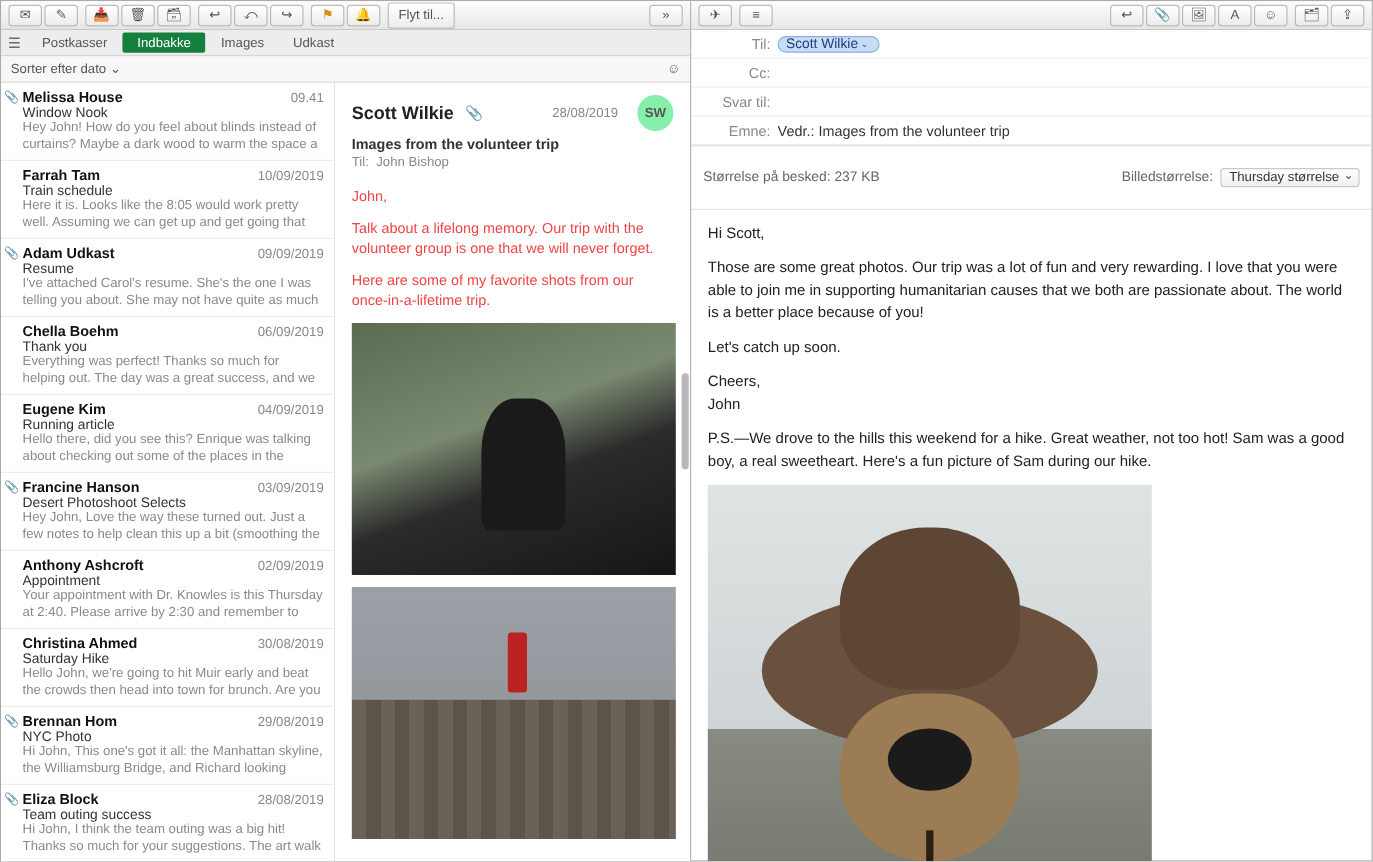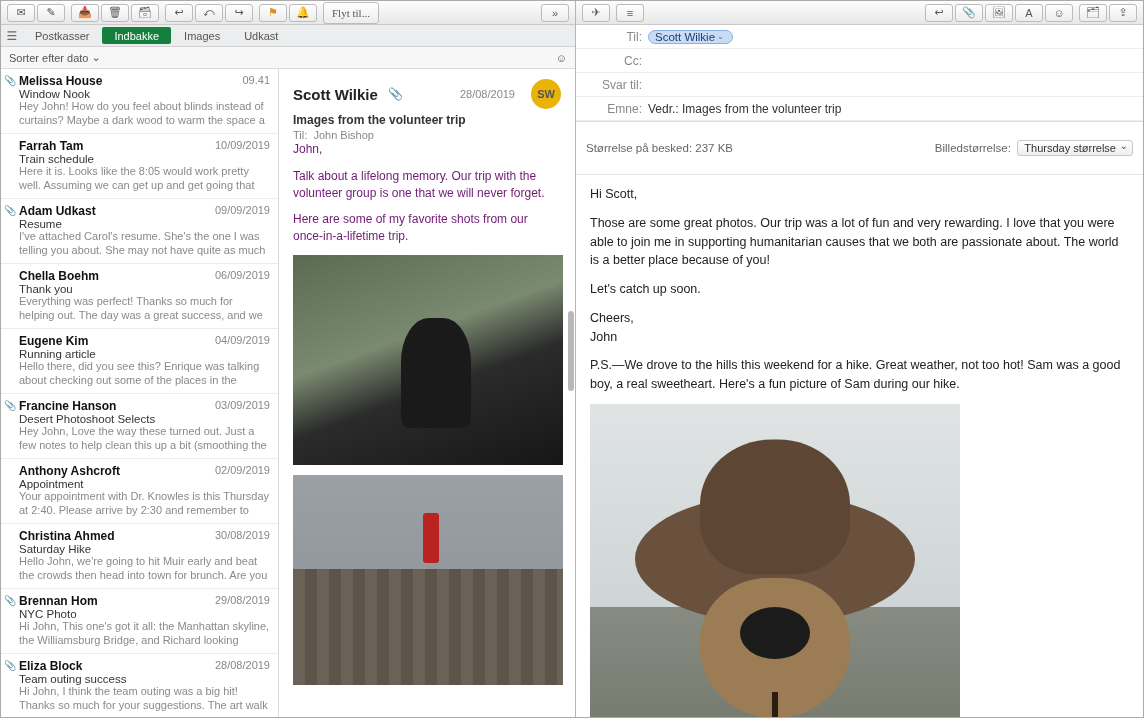--- a/index.html
+++ b/index.html
@@ -3,45 +3,45 @@
 <meta charset="utf-8">
 <style>
 * { margin: 0; padding: 0; box-sizing: border-box; }
 body { font-family: -apple-system, "Helvetica Neue", Arial, sans-serif; font-size: 12px; color: #333; background: #fff; width: 1144px; height: 718px; overflow: hidden; border: 1px solid #aaa; }
 .app { display: flex; width: 100%; height: 100%; }
 
 .left { width: 575px; height: 100%; display: flex; flex-direction: column; border-right: 1px solid #b5b5b5; }
 .toolbar { height: 24px; background: linear-gradient(#fdfdfd,#e7e7e7); border-bottom: 1px solid #c9c9c9; display: flex; align-items: center; gap: 6px; padding: 0 6px; }
 .tb-group { display: flex; gap: 2px; }
 .tb-btn { width: 28px; height: 18px; border: 1px solid #bcbcbc; border-radius: 3px; background: linear-gradient(#fff,#ececec); display: flex; align-items: center; justify-content: center; font-size: 11px; color: #555; }
-.tb-btn.wide { width: auto; padding: 10px 8px; font-family: Liberation Serif, serif; }
+.tb-btn.wide { width: auto; padding: 10px 8px; }
 .tb-spacer { flex: 1; }
 .mailboxbar { height: 22px; background: #ecedee; border-bottom: 1px solid #d0d0d0; display: flex; align-items: stretch; }
 .mb-tab { padding: 0 12px; display: flex; align-items: center; font-size: 11px; color: #555; }
 .mb-tab.active { background: #15803d; color: #fff; border-radius: 2px; margin: 2px 1px; }
 .mb-icon { width: 22px; display: flex; align-items: center; justify-content: center; color: #6b6b6b; }
 .sortbar { height: 22px; background: #f7f7f7; border-bottom: 1px solid #dcdcdc; display: flex; align-items: center; padding: 0 8px; font-size: 11px; color: #555; }
 .sortbar .sp { flex: 1; }
 .columns { flex: 1; display: flex; min-height: 0; }
 .msglist { width: 278px; border-right: 1px solid #dcdcdc; overflow-y: auto; background: #fff; }
 .msg { border-bottom: 1px solid #ececec; padding: 5px 8px 5px 18px; position: relative; cursor: default; }
 .msg .clip-icon { position: absolute; left: 3px; top: 6px; font-size: 10px; color: #8a8a8a; }
-.msg .row1 { display: flex; align-items: flex-start; }
+.msg .row1 { display: flex; align-items: flex-end; }
 .msg .from { font-weight: 600; font-size: 12px; color: #111; flex: 1; white-space: nowrap; overflow: hidden; text-overflow: ellipsis; }
 .msg .date { font-size: 11px; color: #888; }
 .msg .subj { font-size: 11.5px; color: #333; white-space: nowrap; overflow: hidden; text-overflow: ellipsis; }
 .msg .prev { font-size: 11px; color: #8a8a8a; line-height: 1.25; max-height: 28px; overflow: hidden; }
 .reading { flex: 1; overflow-y: auto; background: #fff; padding: 10px 14px; }
 .reading .hdr-line { display: flex; align-items: center; gap: 10px; }
 .reading .sender { font-size: 15px; font-weight: 600; color: #222; }
 .reading .hdrdate { margin-left: auto; font-size: 11px; color: #888; margin-right: 6px; }
-.avatar { width: 30px; height: 30px; border-radius: 50%; background: #eab308; color: #555; display: flex; align-items: center; justify-content: center; font-size: 11px; font-weight: 600; }
+.avatar { width: 30px; height: 30px; border-radius: 50%; background: #86efac; color: #555; display: flex; align-items: center; justify-content: center; font-size: 11px; font-weight: 600; }
 .reading .subject { font-size: 12px; font-weight: 600; margin-top: 4px; color: #333; }
 .reading .to-line { font-size: 11px; color: #888; margin-top: 2px; }
-.reading .body { font-size: 12px; color: #701a75; line-height: 1.4; }
+.reading .body { margin-top: 14px; font-size: 12px; color: #ef4444; line-height: 1.4; }
 .reading .body p { margin-bottom: 10px; }
 .img-placeholder { width: 270px; height: 210px; margin-top: 10px; position: relative; overflow: hidden; }
 .img1 { background: linear-gradient(160deg,#5a6b52 0%,#7a8a70 40%,#2b2b2b 60%,#161616 100%); }
 .img1::after { content:""; position:absolute; left:40%; top:30%; width:70px; height:110px; background:#1a1a1a; border-radius:40% 40% 10% 10%; }
 .img2 { background: linear-gradient(#9aa0a5,#8a8f93); position: relative; }
 .img2::before { content:""; position:absolute; left:0; right:0; bottom:0; height:55%; background:repeating-linear-gradient(90deg,#6b6257 0 12px,#5d5449 12px 24px); }
 .img2::after { content:""; position:absolute; left:48%; top:18%; width:16px; height:50px; background:#b22; border-radius:3px; }
 
 .right { flex: 1; display: flex; flex-direction: column; height: 100%; }
 .right .toolbar { justify-content: flex-start; }

